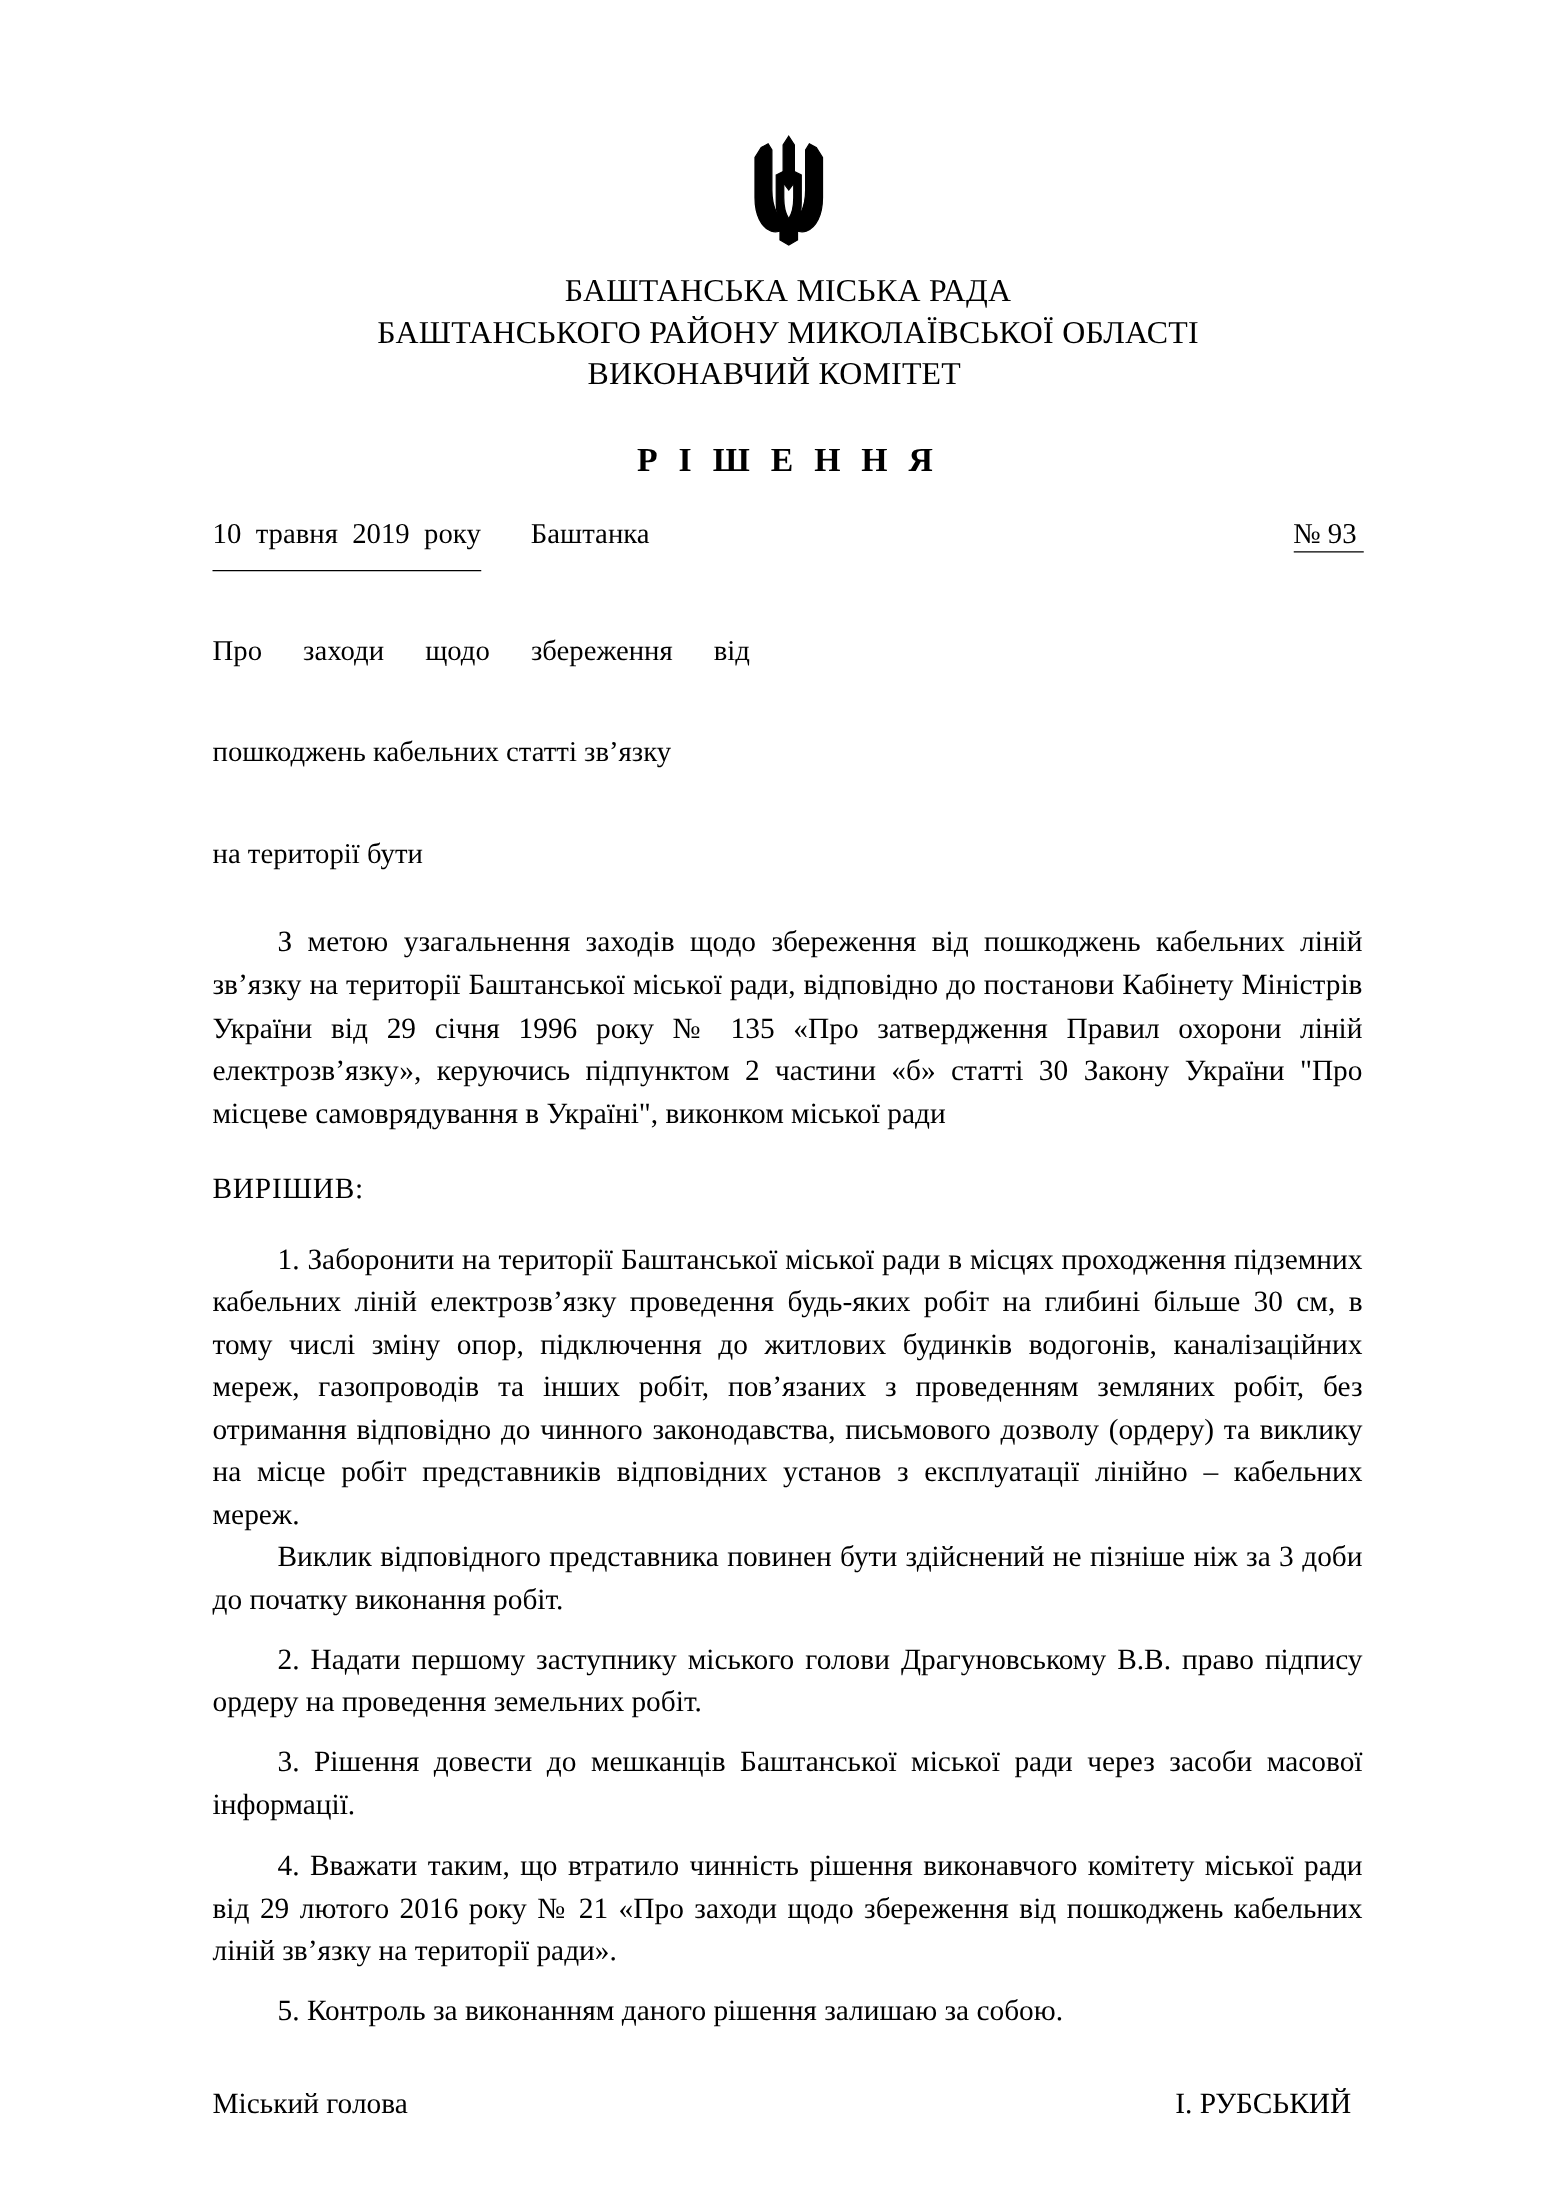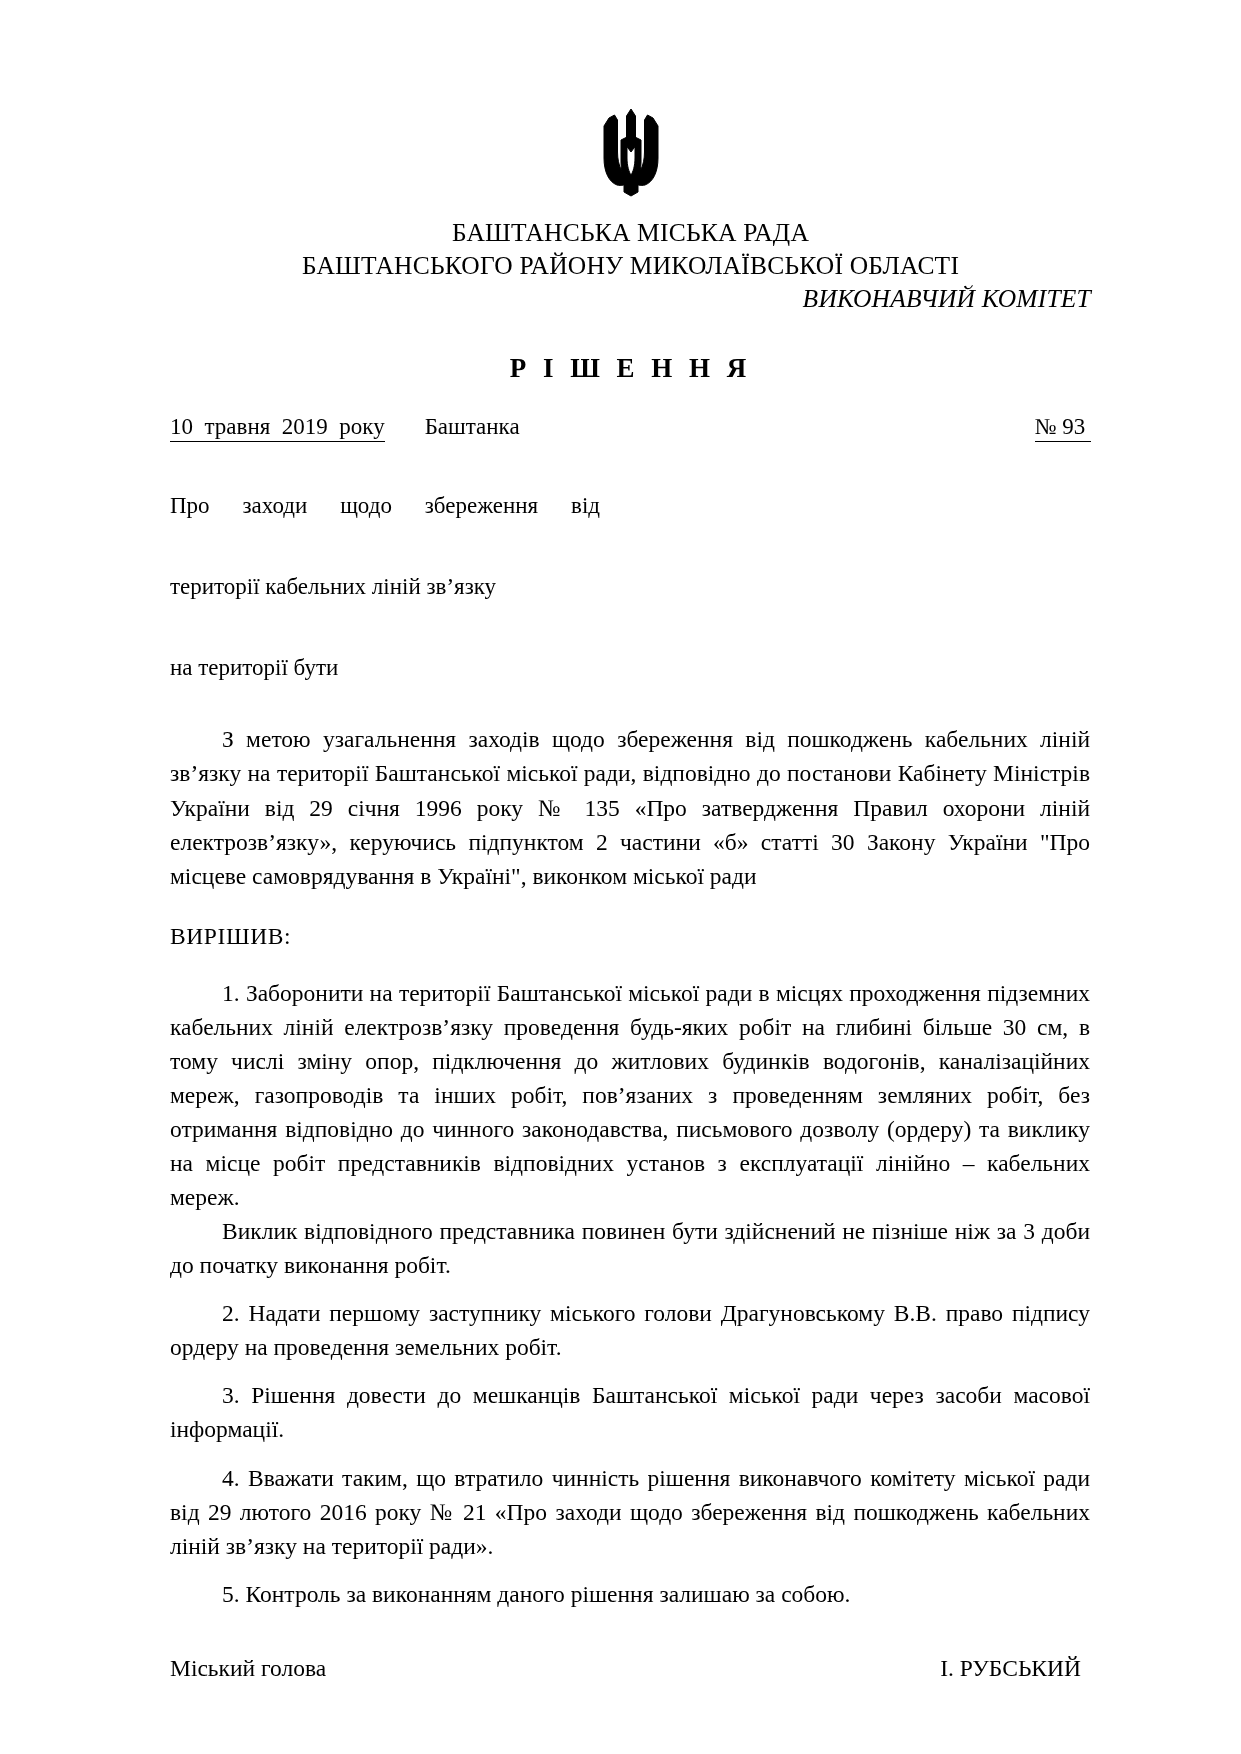--- a/index.html
+++ b/index.html
@@ -38,39 +38,39 @@
     font-size: 25.5px;
     line-height: 1.30;
     letter-spacing: 0.2px;
     margin: 0 auto;
     width: 100%;
   }
   .org-line {
     white-space: nowrap;
   }
   .org-line.l1 { padding-left: 0; }
-  .org-line.l3 { text-align: right; padding-left: 300px; font-style: italic; }
+  .org-line.l3 { text-align: left; padding-left: 300px; }
   .doc-type {
     text-align: center;
     font-size: 27px;
     font-weight: bold;
     letter-spacing: 5px;
     margin-top: 38px;
     margin-bottom: 30px;
   }
   .meta-row {
     display: flex;
     align-items: baseline;
     font-size: 23px;
     margin-top: 14px;
     margin-bottom: 34px;
   }
   .meta-date {
     border-bottom: 1.4px solid #000;
-    padding-bottom: 1px;
+    padding-bottom: 16px;
     white-space: pre;
   }
   .meta-place {
     flex: 1;
     padding-left: 40px;
   }
   .meta-number {
     border-bottom: 1.4px solid #000;
     padding-bottom: 1px;
     white-space: pre;
@@ -135,21 +135,21 @@
   <div class="doc-type">Р І Ш Е Н Н Я</div>
 
   <div class="meta-row">
     <span class="meta-date">10  травня  2019  року</span>
     <span class="meta-place">Баштанка</span>
     <span class="meta-number">№ 93 </span>
   </div>
 
   <div class="subject">
     <span class="sline j">Про  заходи  щодо  збереження  від</span>
-    <span class="sline">території кабельних ліній зв’язку</span>
+    <span class="sline">пошкоджень кабельних статті зв’язку</span>
     <span class="sline">на території бути</span>
   </div>
 
   <p class="para">З метою узагальнення заходів щодо збереження від пошкоджень кабельних ліній зв’язку на території Баштанської міської ради, відповідно до постанови Кабінету Міністрів України від 29 січня 1996 року № 135 «Про затвердження Правил охорони ліній електрозв’язку»,   керуючись підпунктом 2 частини «б» статті 30 Закону України "Про місцеве самоврядування в Україні", виконком міської ради</p>
 
   <div class="resolve">ВИРІШИВ:</div>
 
   <p class="para">1. Заборонити на території Баштанської міської ради в місцях  проходження підземних кабельних ліній електрозв’язку   проведення будь-яких робіт на глибині більше 30 см, в тому числі зміну опор, підключення до житлових будинків водогонів, каналізаційних мереж, газопроводів та інших робіт, пов’язаних з проведенням земляних робіт, без отримання відповідно до чинного законодавства, письмового дозволу (ордеру) та виклику на місце робіт представників відповідних установ з експлуатації лінійно – кабельних мереж.</p>
   <p class="para">Виклик  відповідного  представника  повинен  бути  здійснений  не  пізніше ніж за 3 доби до початку виконання робіт.</p>
   <div class="gap-sm"></div>

